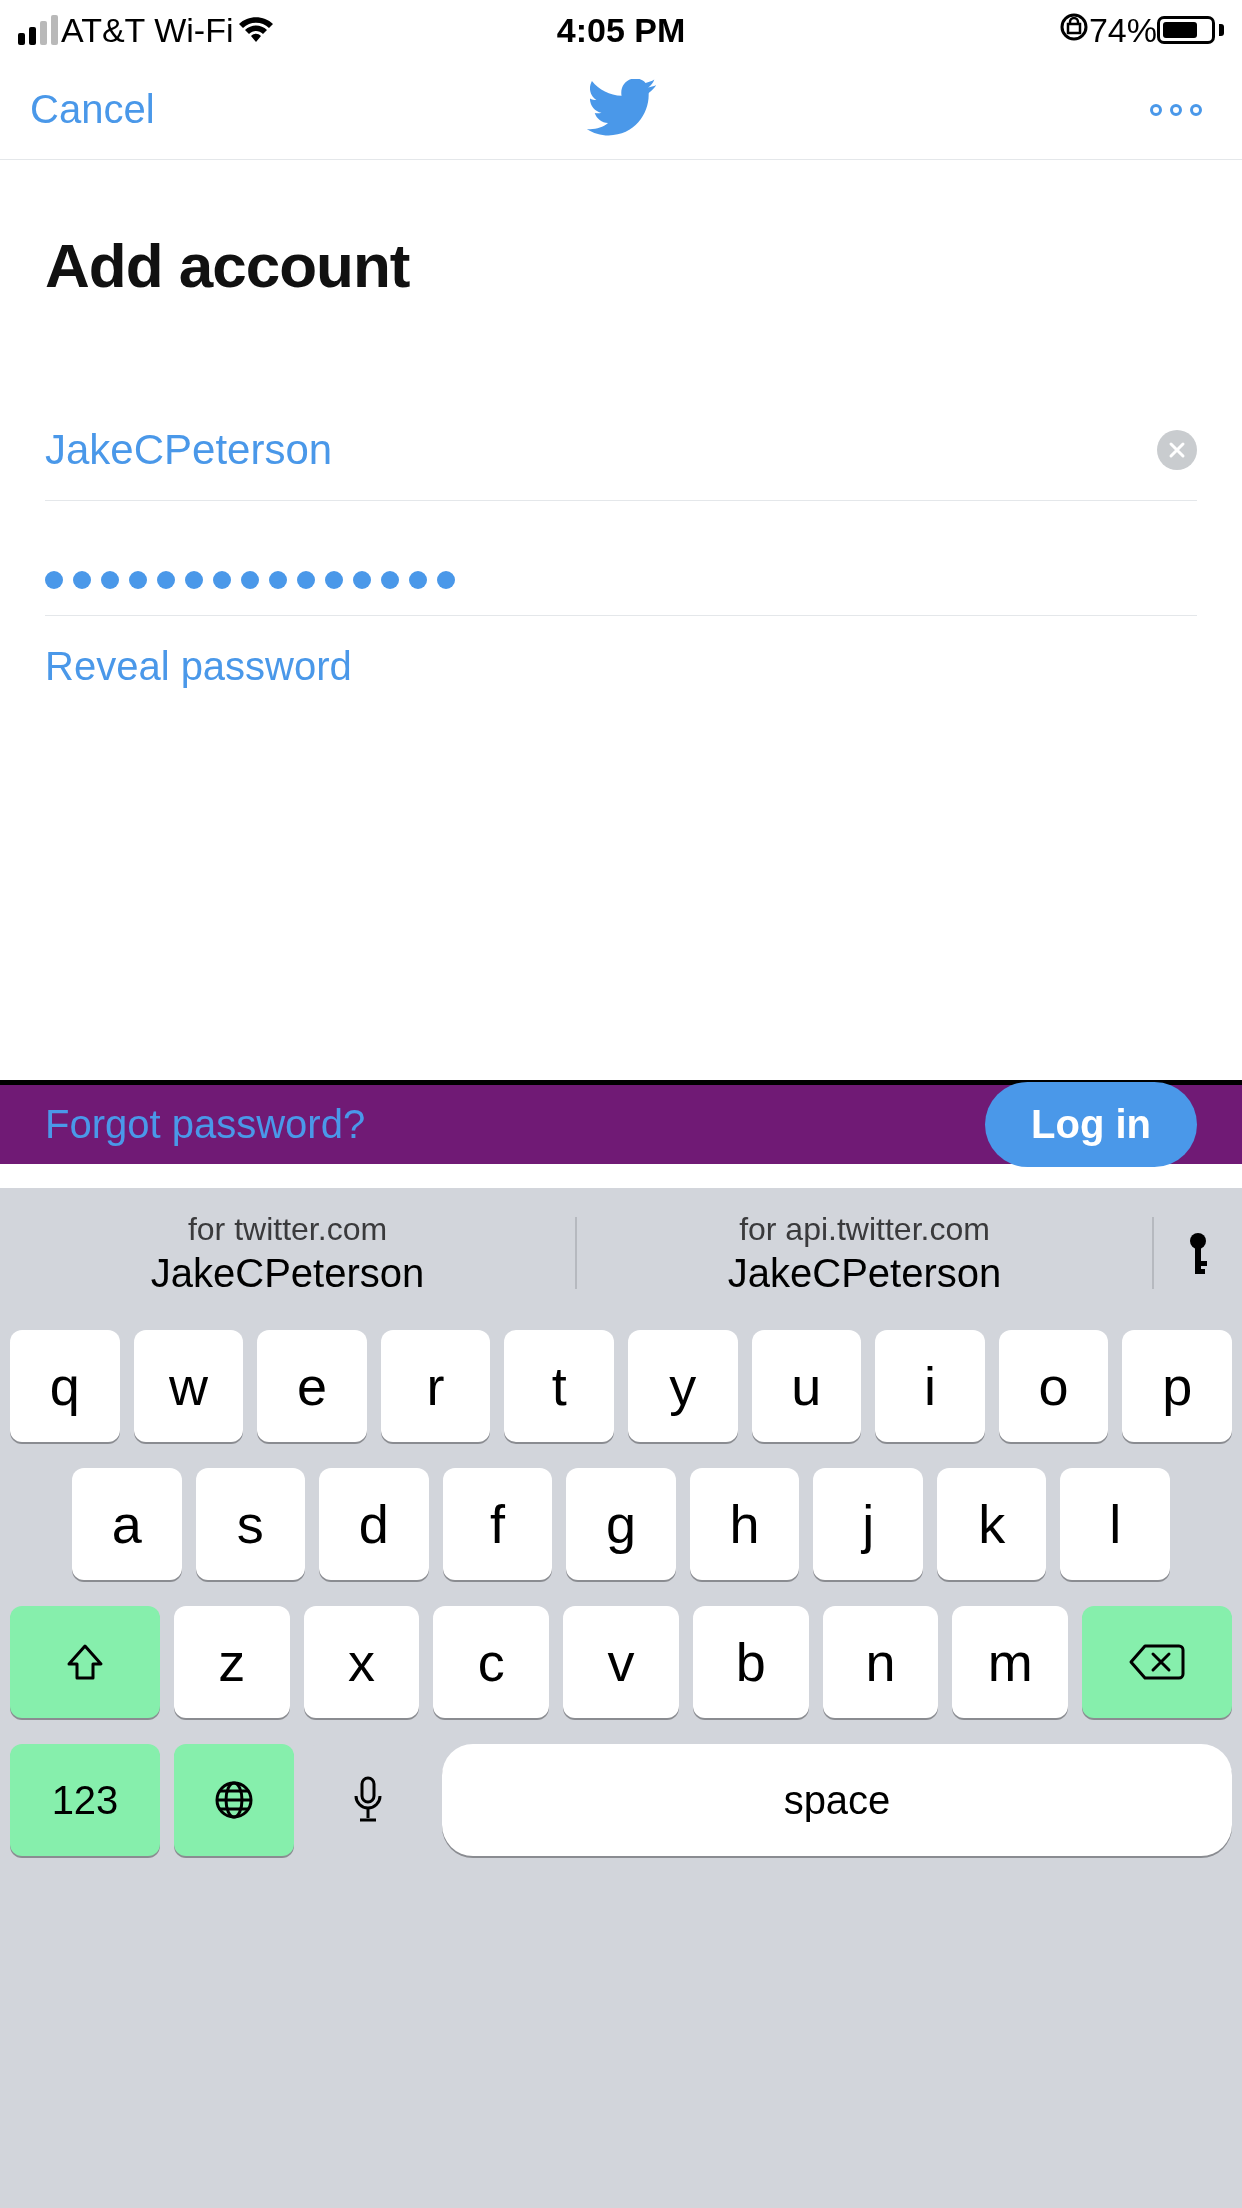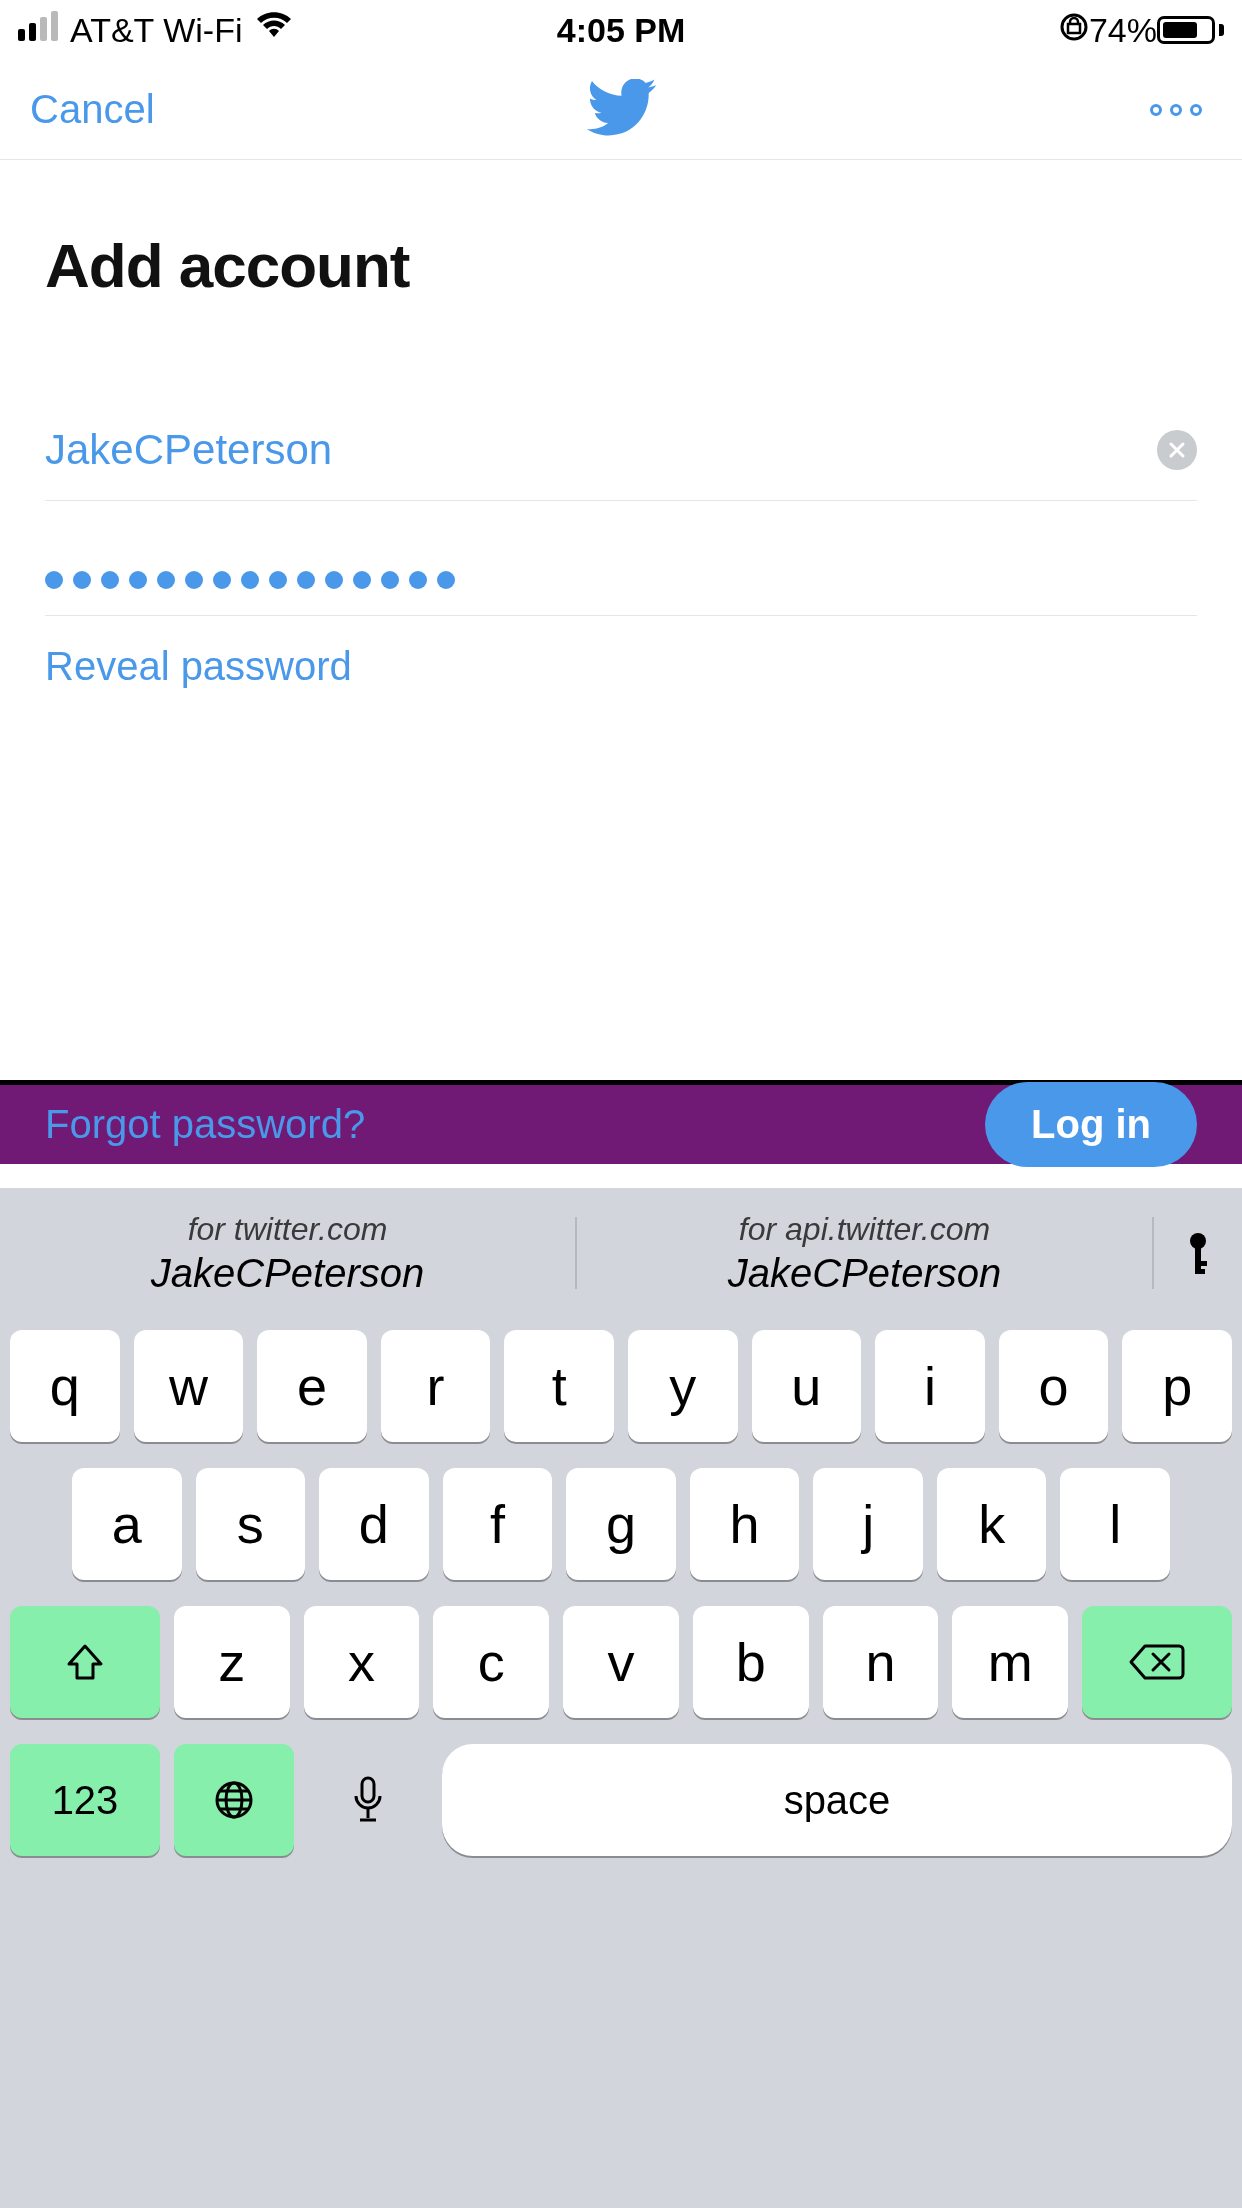--- a/index.html
+++ b/index.html
@@ -1,20 +1,20 @@
 <!DOCTYPE html>
 <html><head>
 <meta charset="utf-8">
 <style>
   * { box-sizing: border-box; margin: 0; padding: 0; -webkit-font-smoothing: antialiased; }
   html, body { width: 1242px; height: 2208px; overflow: hidden; font-family: -apple-system, "Helvetica Neue", Helvetica, Arial, sans-serif; background:#fff; }
 
   
   .status-bar { height: 60px; width:100%; display:flex; align-items:center; justify-content:space-between; padding:0 18px; font-size:34px; font-weight:500; color:#000; }
-  .status-left { display:flex; align-items:flex-start; gap:12px; }
+  .status-left { display:flex; align-items:center; gap:3px; }
   .sig-bars { display:flex; align-items:flex-end; gap:4px; }
   .sig-bars span { display:block; width:7px; background:#000; border-radius:2px; }
   .sig-bars span.dim { background:#b9b9b9; }
   .sig-bars span:nth-child(1){height:12px;} .sig-bars span:nth-child(2){height:18px;}
   .sig-bars span:nth-child(3){height:24px;} .sig-bars span:nth-child(4){height:30px;}
   .carrier { font-size:34px; letter-spacing:0; }
   .wifi svg { display:block; }
   .status-center { position:absolute; left:50%; transform:translateX(-50%); font-size:34px; font-weight:600;}
   .status-right { display:flex; align-items:center; }
   .battery { display:flex; align-items:center; gap:4px; }
@@ -42,21 +42,21 @@
   .reveal { color:#4a98e9; font-size:40px; padding:28px 0; }
 
   
   .bottom-bar { position:absolute; left:0; right:0; top:1080px; height:84px; border-top:5px solid #000000; display:flex; align-items:center; justify-content:space-between; padding:0 45px; background:#701a75;}
   .forgot { color:#4a98e9; font-size:40px; }
   .login-btn { background:#4a98e9; color:#fff; font-size:40px; font-weight:600; padding:20px 46px; border-radius:50px; }
 
   
   .keyboard { position:absolute; left:0; right:0; top:1188px; bottom:0; background:#d2d5db; display:flex; flex-direction:column; }
   .kb-suggest { height:130px; display:flex; align-items:center; }
-  .sug-col { flex:1; display:flex; flex-direction:column; align-items:center; justify-content:center; gap:3px;font-style:italic; }
+  .sug-col { flex:1; display:flex; flex-direction:column; align-items:center; justify-content:center; gap:3px; }
   .sug-top { font-size:32px; color:#3a3a3c; }
   .sug-bot { font-size:40px; color:#000; }
   .sug-sep { width:2px; height:72px; background:#b6b9bf; }
   .sug-key { width:90px; display:flex; align-items:center; justify-content:center; border-left:2px solid #b6b9bf; height:72px; align-self:center;}
   .kb-rows { flex:1; display:flex; flex-direction:column; gap:26px; padding:12px 10px 16px 10px; }
   .kb-row { display:flex; gap:14px; justify-content:center; }
   .key { background:#fff; border-radius:12px; box-shadow:0 2px 0 #8a8c91; height:112px; flex:1; display:flex; align-items:center; justify-content:center; font-size:54px; color:#000; }
   .key.gray { background:#86efac; }
   .key.fn { font-size:40px; }
   .kb-row.row2 { padding:0 62px; }

